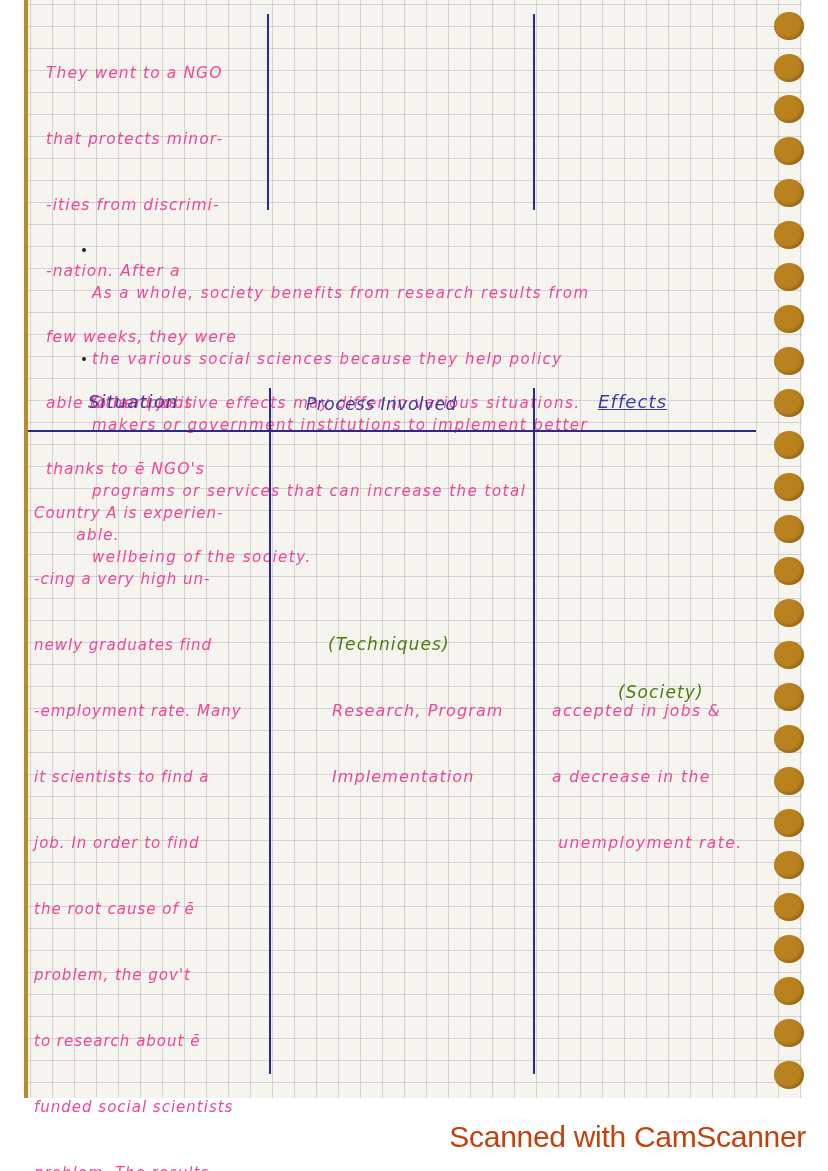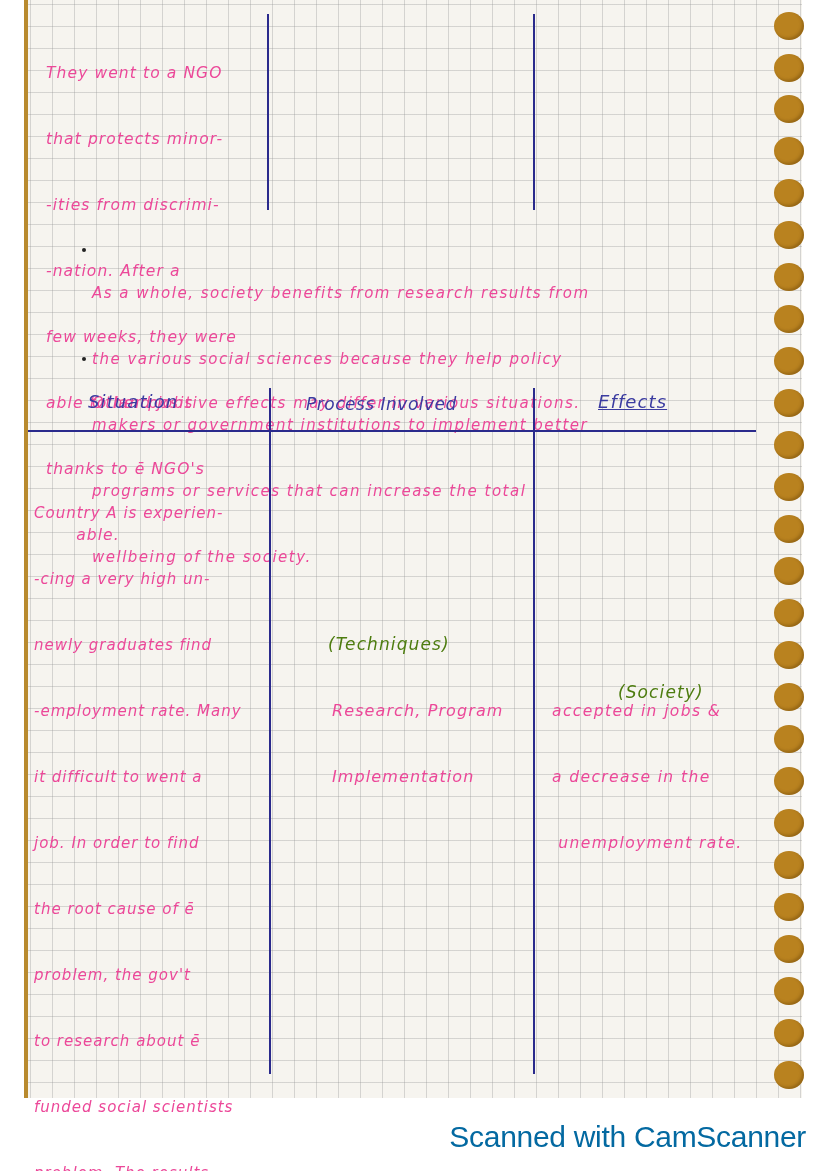--- a/index.html
+++ b/index.html
@@ -28,21 +28,21 @@
     position:absolute; font-family:"DejaVu Sans", sans-serif; font-style:italic;
     color:#ec4899; font-size:15.5px; letter-spacing:1.1px; line-height:22px; white-space:pre;
   }
   .blue { color:#3b3ba0; }
   .violet { color:#4d7c0f; }
   .vline { position:absolute; width:2px; background:#2a2a8c; }
   .hline { position:absolute; height:2px; background:#2a2a8c; }
   .bullet { position:absolute; width:4px; height:4px; border-radius:50%; background:#222; }
   .footer {
     position:absolute; right:22px; top:1120px; font-family:"Liberation Sans", sans-serif;
-    font-size:30px; color:#0369a1; letter-spacing:-0.3px;
+    font-size:30px; color:#c2410c; letter-spacing:-0.3px;
   }
 </style>
 </head>
 <body>
 
 <div class="paper"></div>
 <div class="margin-line"></div>
 
 <div class="holes">
   <div class="hole" style="top:12px"></div>
@@ -106,21 +106,21 @@
 
 <div class="hline" style="left:28px; top:430px; width:728px;"></div>
 <div class="vline" style="left:269px; top:388px; height:686px;"></div>
 <div class="vline" style="left:533px; top:388px; height:686px;"></div>
 
 <div class="hw" style="left:34px; top:458px; font-size:15px; letter-spacing:1px;">
   <div>Country A is experien-</div>
   <div>-cing a very high un-</div>
   <div>newly graduates find</div>
   <div>-employment rate. Many</div>
-  <div>it difficult to went a</div>
+  <div>it scientists to find a</div>
   <div>job. In order to find</div>
   <div>the root cause of ē</div>
   <div>problem, the gov't</div>
   <div>to research about ē</div>
   <div>funded social scientists</div>
   <div>problem. The results</div>
   
   
   
   

